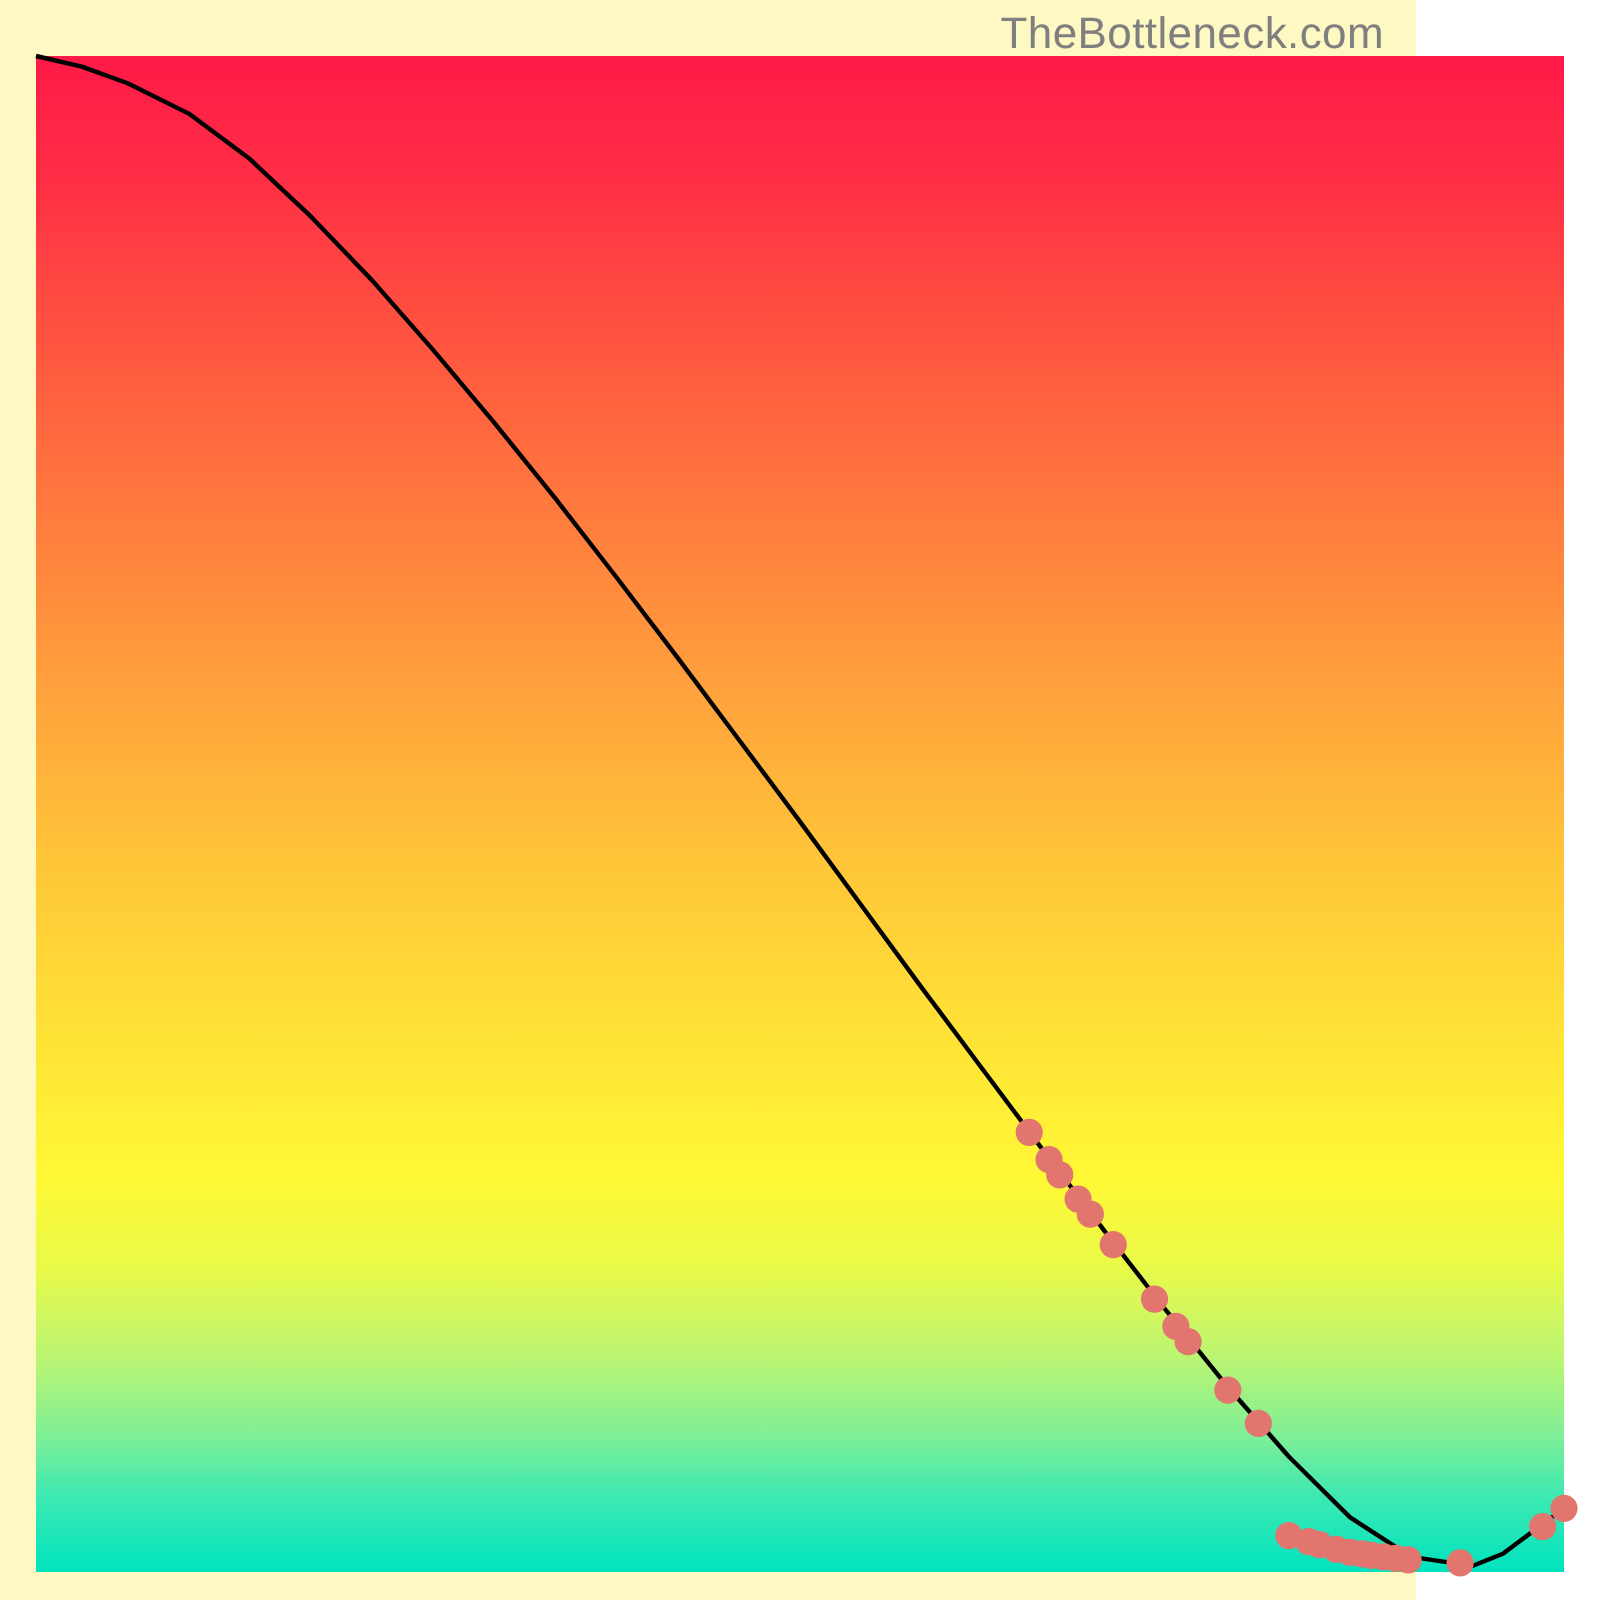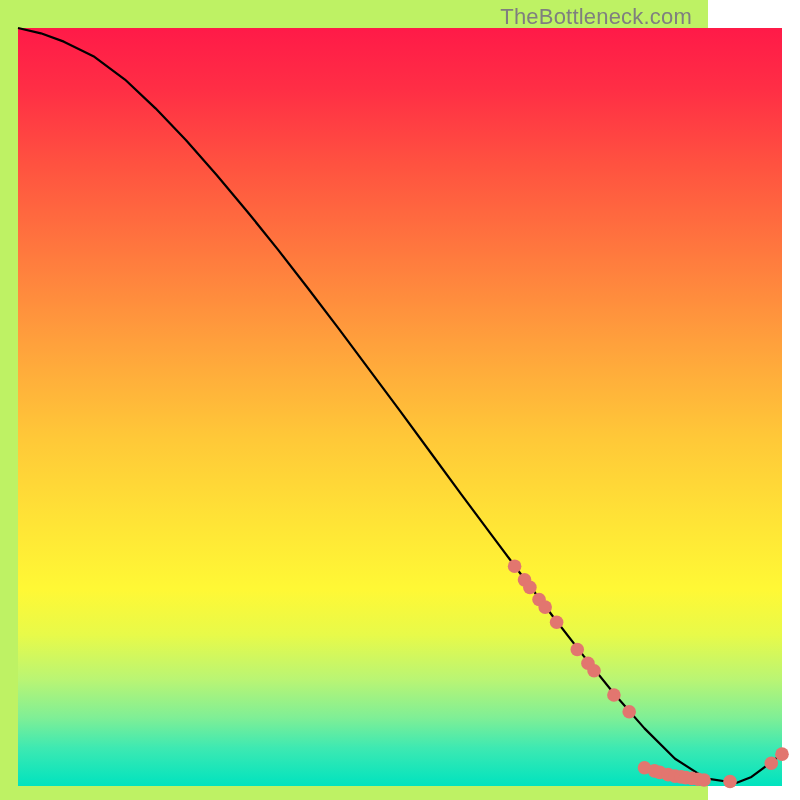--- a/index.html
+++ b/index.html
@@ -8,21 +8,21 @@
     width: 800px;
     height: 800px;
     overflow: hidden;
     background: #fff;
     font-family: Arial, Helvetica, sans-serif;
   }
   .frame {
     position: relative;
     width: 708px;
     height: 800px;
-    background: #bef264;
+    background: #fef9c3;
     text-align: right;
   }
   .plot {
     position: absolute;
     left: 18px;
     top: 28px;
     width: 764px;
     height: 758px;
     
     background: linear-gradient(to bottom,

